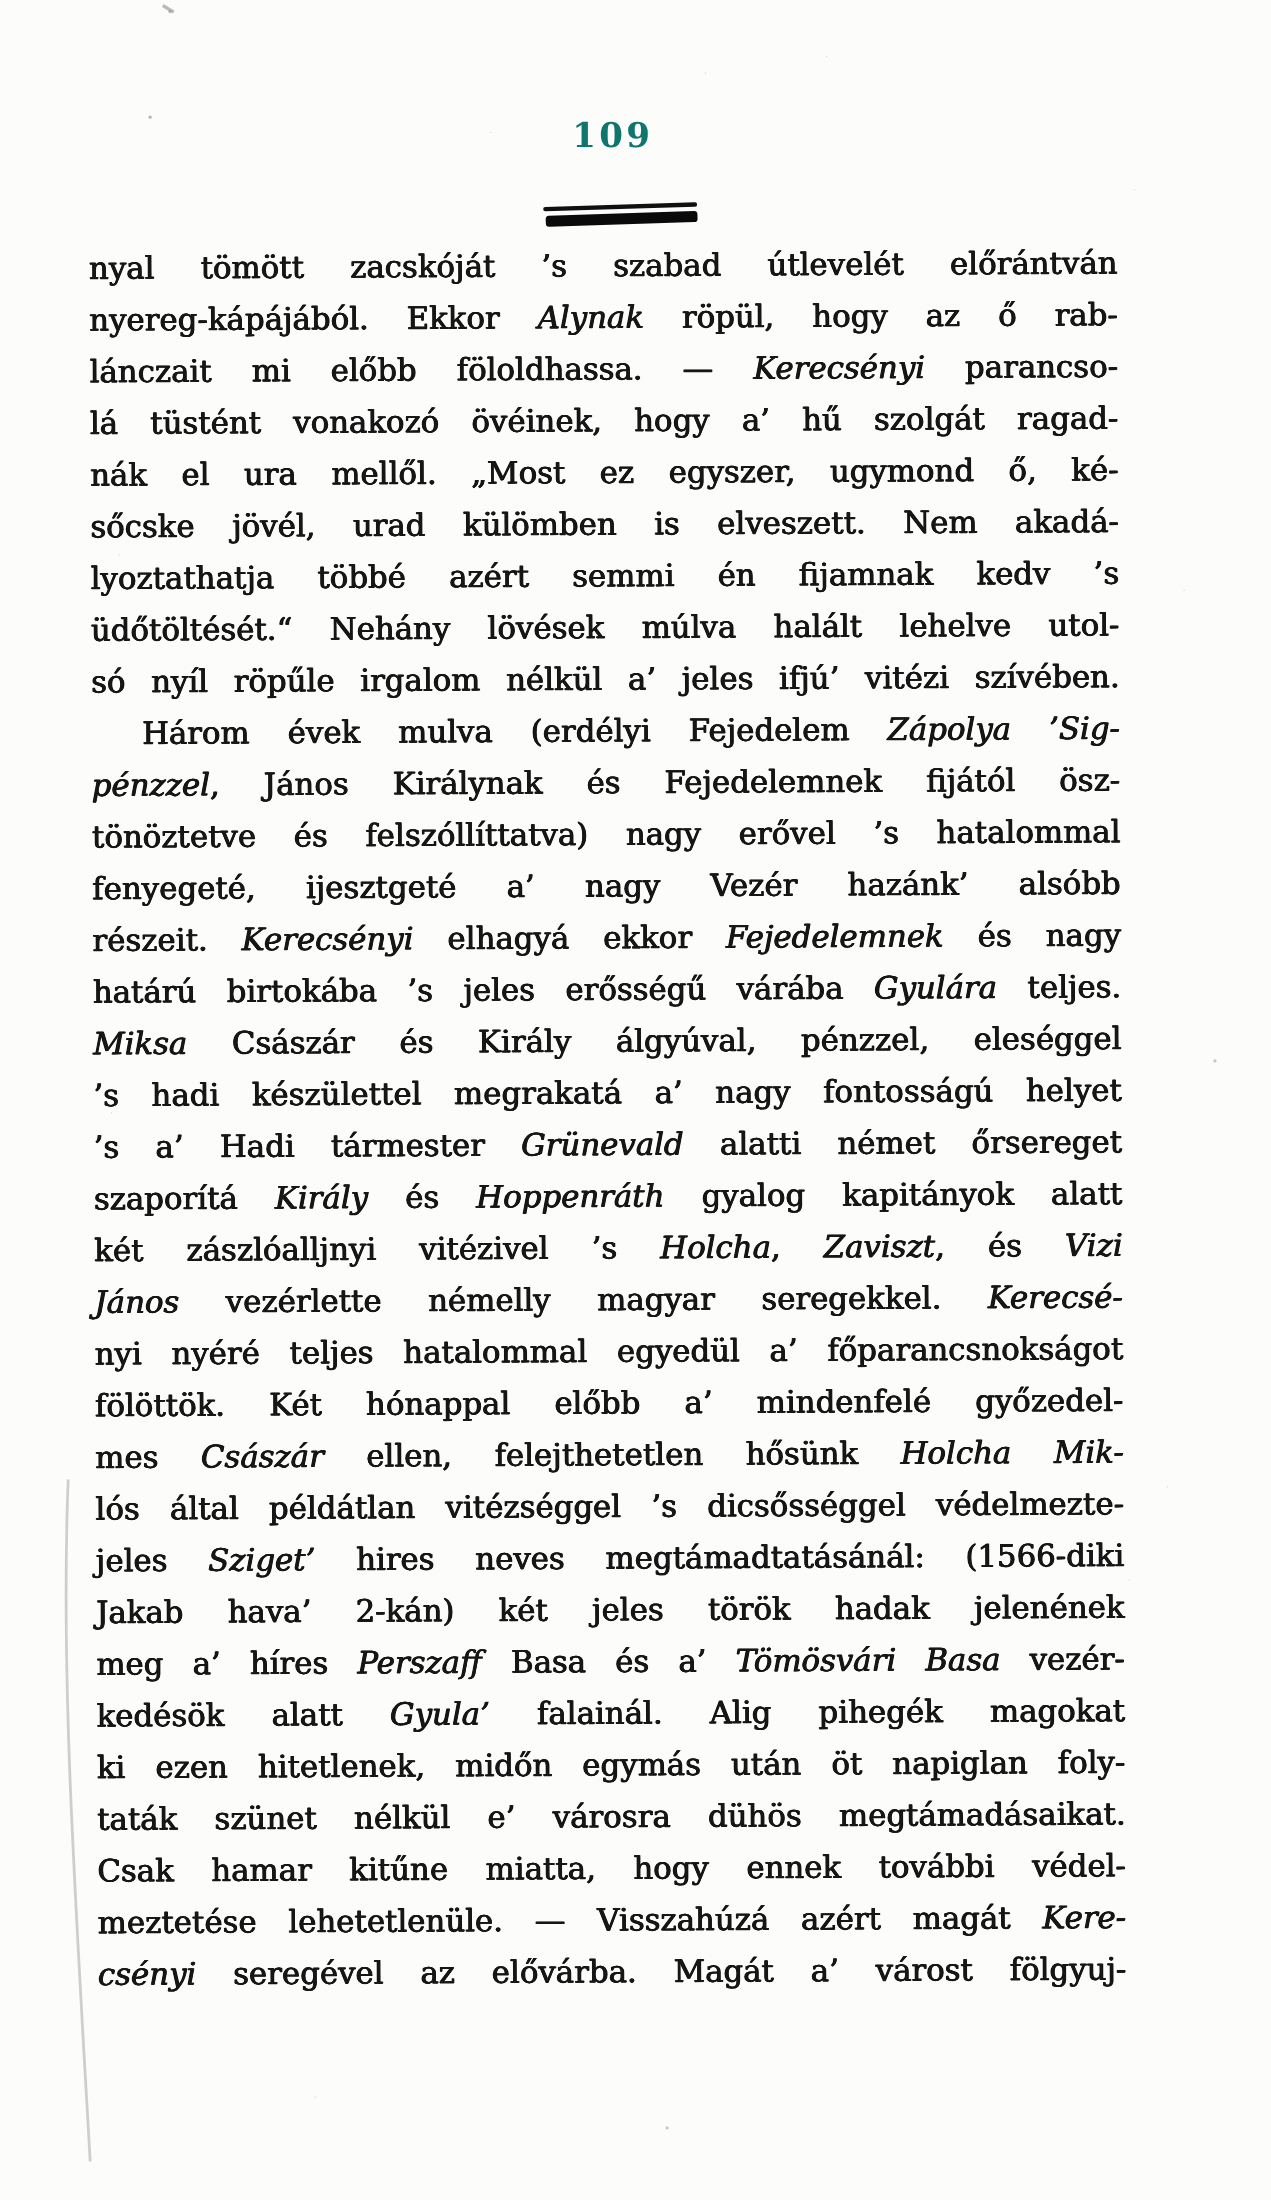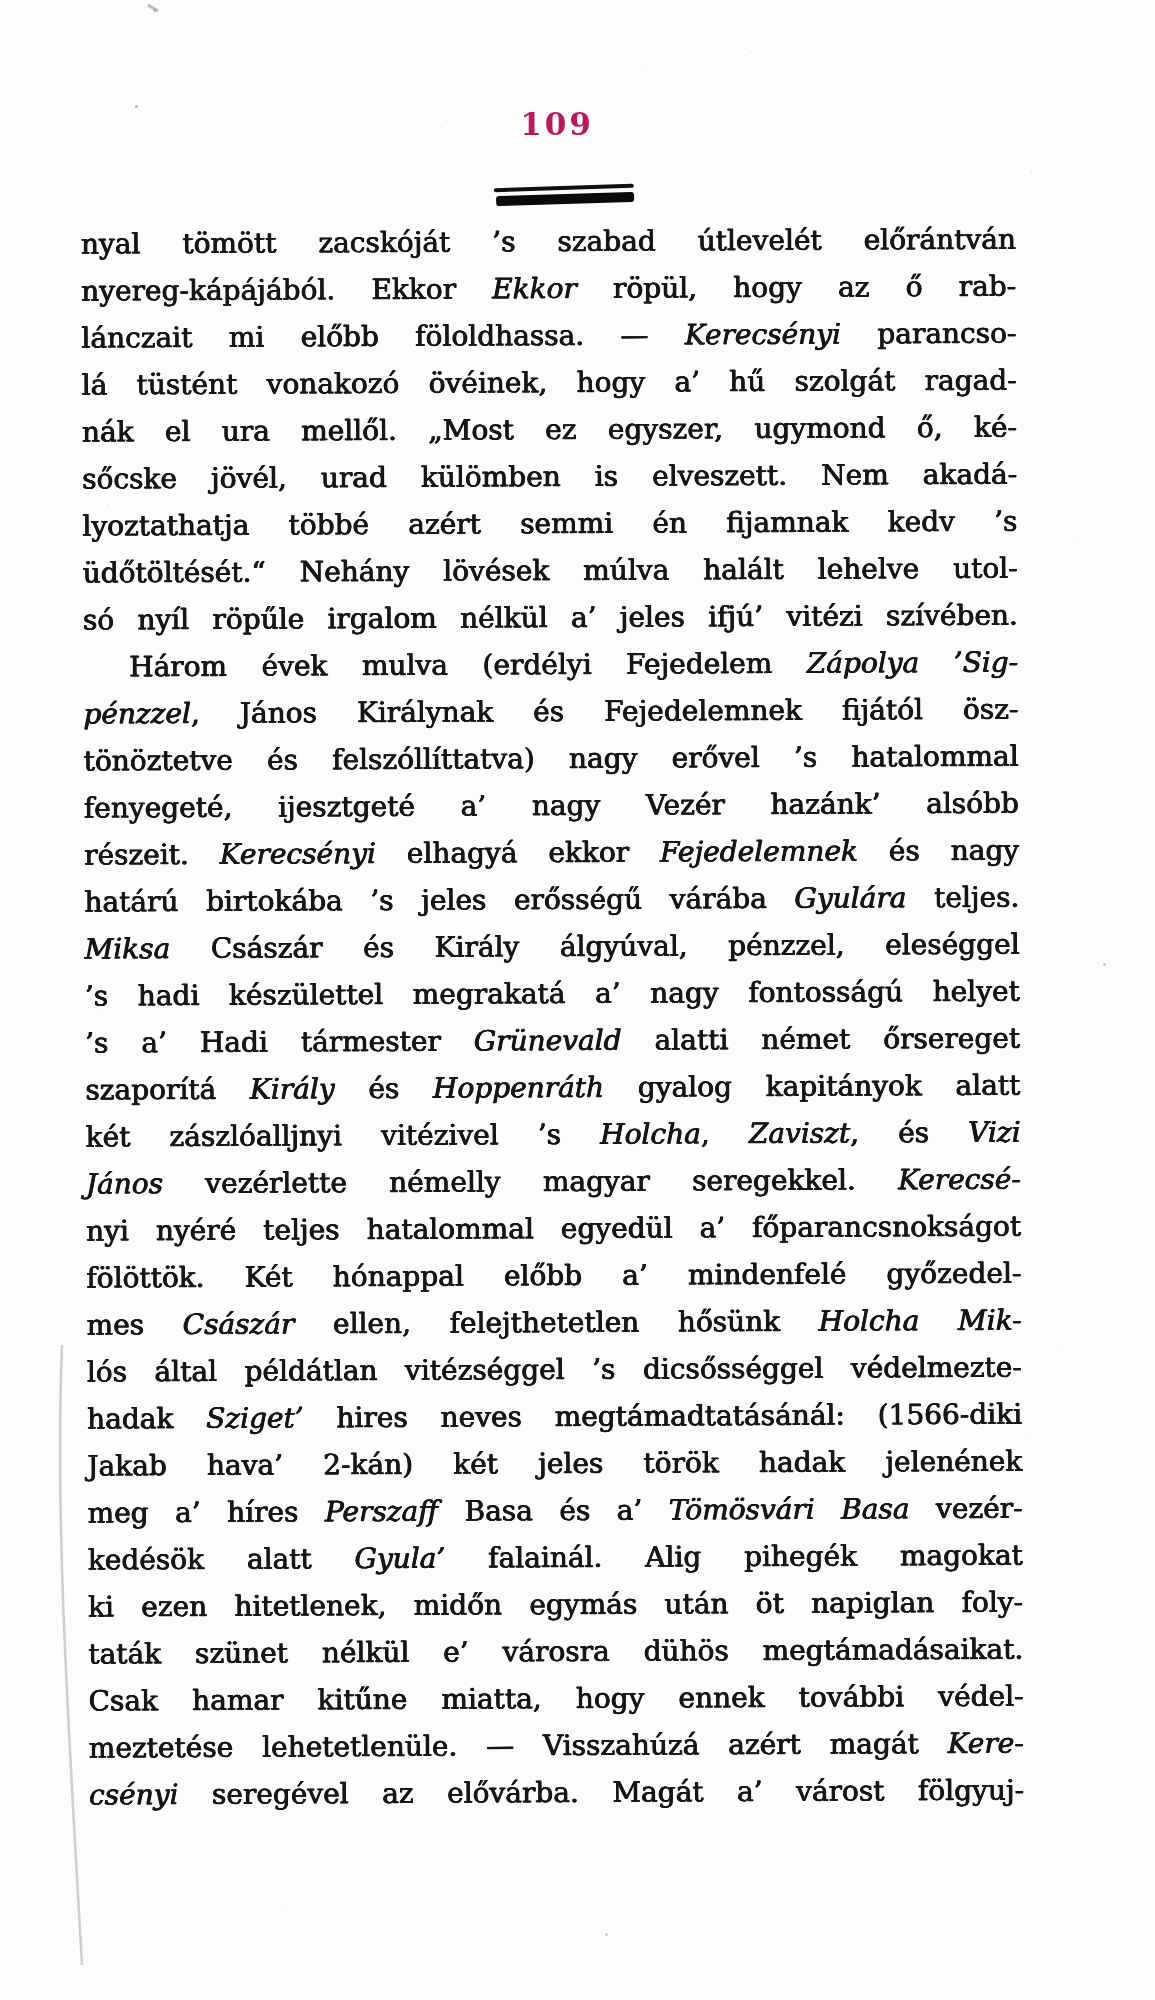--- a/index.html
+++ b/index.html
@@ -21,21 +21,21 @@
   }
   .pagenum {
     position: absolute;
     top: 106px;
     left: 457px;
     width: 200px;
     text-align: center;
     font-size: 31px;
     font-weight: bold;
     letter-spacing: 3px;
-    color: #be185d;
+    color: #0f766e;
   }
   .rule-wrap {
     position: absolute;
     top: 186px;
     left: 494px;
     width: 140px;
     transform: rotate(-1.8deg);
   }
   .rule-thin {
     height: 4px;
@@ -111,21 +111,21 @@
 
   <div class="pagenum">109</div>
 
   <div class="rule-wrap">
     <div class="rule-thin"></div>
     <div class="rule-thick"></div>
   </div>
 
   <div class="text-block">
       <div class="line"><span>nyal tömött zacskóját ’s szabad útlevelét előrántván</span></div>
-      <div class="line"><span>nyereg-kápájából. Ekkor </span><span class="it">Ekkor</span><span> röpül, hogy az ő rab-</span></div>
+      <div class="line"><span>nyereg-kápájából. Ekkor </span><span class="it">Alynak</span><span> röpül, hogy az ő rab-</span></div>
       <div class="line"><span>lánczait mi előbb föloldhassa. — </span><span class="it">Kerecsényi</span><span> parancso-</span></div>
       <div class="line"><span>lá tüstént vonakozó övéinek, hogy a’ hű szolgát ragad-</span></div>
       <div class="line"><span>nák el ura mellől. „Most ez egyszer, ugymond ő, ké-</span></div>
       <div class="line"><span>sőcske jövél, urad külömben is elveszett. Nem akadá-</span></div>
       <div class="line"><span>lyoztathatja többé azért semmi én fijamnak kedv ’s</span></div>
       <div class="line"><span>üdőtöltését.“ Nehány lövések múlva halált lehelve utol-</span></div>
       <div class="line"><span>só nyíl röpűle irgalom nélkül a’ jeles ifjú’ vitézi szívében.</span></div>
       <div class="line indent"><span>Három évek mulva (erdélyi Fejedelem </span><span class="it">Zápolya ’Sig-</span></div>
       <div class="line"><span class="it">pénzzel</span><span>, János Királynak és Fejedelemnek fijától ösz-</span></div>
       <div class="line"><span>tönöztetve és felszóllíttatva) nagy erővel ’s hatalommal</span></div>
@@ -135,21 +135,21 @@
       <div class="line"><span class="it">Miksa</span><span> Császár és Király álgyúval, pénzzel, eleséggel</span></div>
       <div class="line"><span>’s hadi készülettel megrakatá a’ nagy fontosságú helyet</span></div>
       <div class="line"><span>’s a’ Hadi tármester </span><span class="it">Grünevald</span><span> alatti német őrsereget</span></div>
       <div class="line"><span>szaporítá </span><span class="it">Király</span><span> és </span><span class="it">Hoppenráth</span><span> gyalog kapitányok alatt</span></div>
       <div class="line"><span>két zászlóalljnyi vitézivel ’s </span><span class="it">Holcha</span><span>, </span><span class="it">Zaviszt</span><span>, és </span><span class="it">Vizi</span></div>
       <div class="line"><span class="it">János</span><span> vezérlette némelly magyar seregekkel. </span><span class="it">Kerecsé-</span></div>
       <div class="line"><span>nyi nyéré teljes hatalommal egyedül a’ főparancsnokságot</span></div>
       <div class="line"><span>fölöttök. Két hónappal előbb a’ mindenfelé győzedel-</span></div>
       <div class="line"><span>mes </span><span class="it">Császár</span><span> ellen, felejthetetlen hősünk </span><span class="it">Holcha Mik-</span></div>
       <div class="line"><span>lós által példátlan vitézséggel ’s dicsősséggel védelmezte-</span></div>
-      <div class="line"><span>hadak </span><span class="it">Sziget’</span><span> hires neves megtámadtatásánál: (1566-diki</span></div>
+      <div class="line"><span>jeles </span><span class="it">Sziget’</span><span> hires neves megtámadtatásánál: (1566-diki</span></div>
       <div class="line"><span>Jakab hava’ 2-kán) két jeles török hadak jelenének</span></div>
       <div class="line"><span>meg a’ híres </span><span class="it">Perszaff</span><span> Basa és a’ </span><span class="it">Tömösvári Basa</span><span> vezér-</span></div>
       <div class="line"><span>kedésök alatt </span><span class="it">Gyula’</span><span> falainál. Alig pihegék magokat</span></div>
       <div class="line"><span>ki ezen hitetlenek, midőn egymás után öt napiglan foly-</span></div>
       <div class="line"><span>taták szünet nélkül e’ városra dühös megtámadásaikat.</span></div>
       <div class="line"><span>Csak hamar kitűne miatta, hogy ennek további védel-</span></div>
       <div class="line"><span>meztetése lehetetlenüle. — Visszahúzá azért magát </span><span class="it">Kere-</span></div>
       <div class="line"><span class="it">csényi</span><span> seregével az elővárba. Magát a’ várost fölgyuj-</span></div>
     </div>
 

